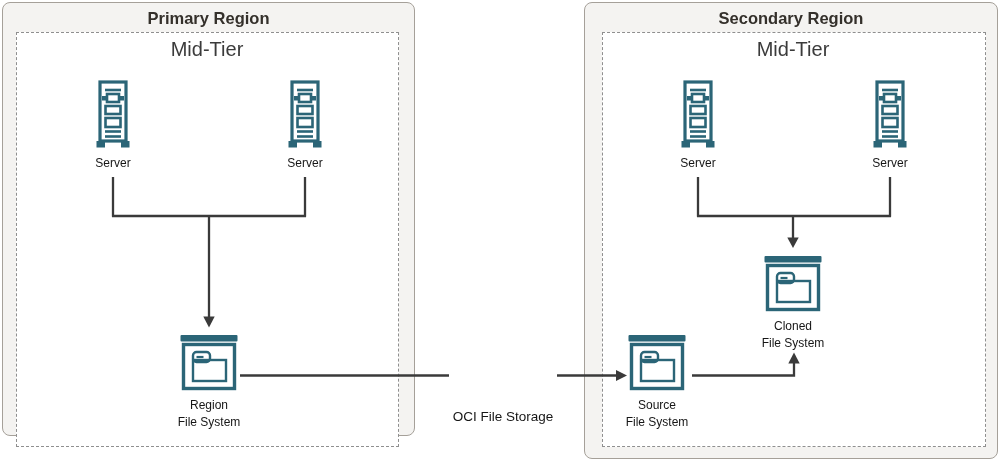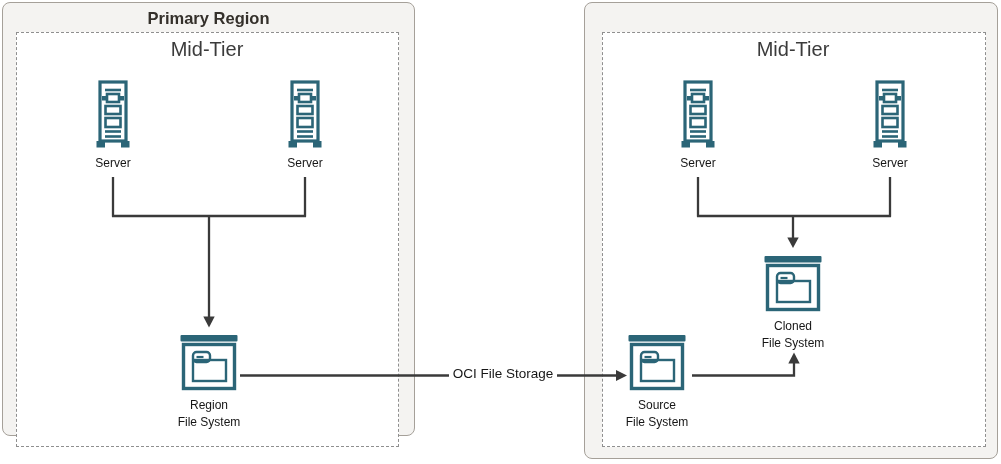--- a/index.html
+++ b/index.html
@@ -22,37 +22,38 @@
     position:absolute; width:140px; top:38px;
     text-align:center; font-size:20px; color:#3b3b3b;
   }
   .node-icon { position:absolute; }
   .lbl {
     position:absolute; width:140px; text-align:center;
     font-size:12px; line-height:17px; color:#161616;
   }
   .rep-label {
     position:absolute; width:160px; text-align:center;
-    font-size:13.5px; line-height:16px; color:#161616;
+    font-size:13.5px; line-height:16px; color:#161616;margin-top:43px;
   }
   .overlay { position:absolute; left:0; top:0; z-index:3; pointer-events:none; }
   .node-icon, .lbl, .rep-label { z-index:4; }
   svg.icon { display:block; }
 </style>
 </head>
 <body>
 
 <div class="canvas">
 
   <div class="region" style="left:2px; top:2px; width:413px; height:434px;">
     <div class="region-title">Primary Region</div>
     <div class="tier-box" style="left:13px; top:29px; width:383px; height:415px;"></div>
   </div>
 
   <div class="region" style="left:584px; top:2px; width:414px; height:457px;">
+    <div class="region-title">Secondary Region</div>
     <div class="tier-box" style="left:17px; top:29px; width:384px; height:415px;"></div>
   </div>
 
   <div class="tier-label" style="left:137px;">Mid-Tier</div>
   <div class="tier-label" style="left:723px;">Mid-Tier</div>
 
   <svg class="overlay" width="1001" height="464" viewBox="0 0 1001 464">
     <g stroke="#3a3a3a" stroke-width="2.3" fill="none">
 
       <path d="M113 177 V216 M305 177 V216 M111.9 216 H306.1 M209 216 V318"></path>

